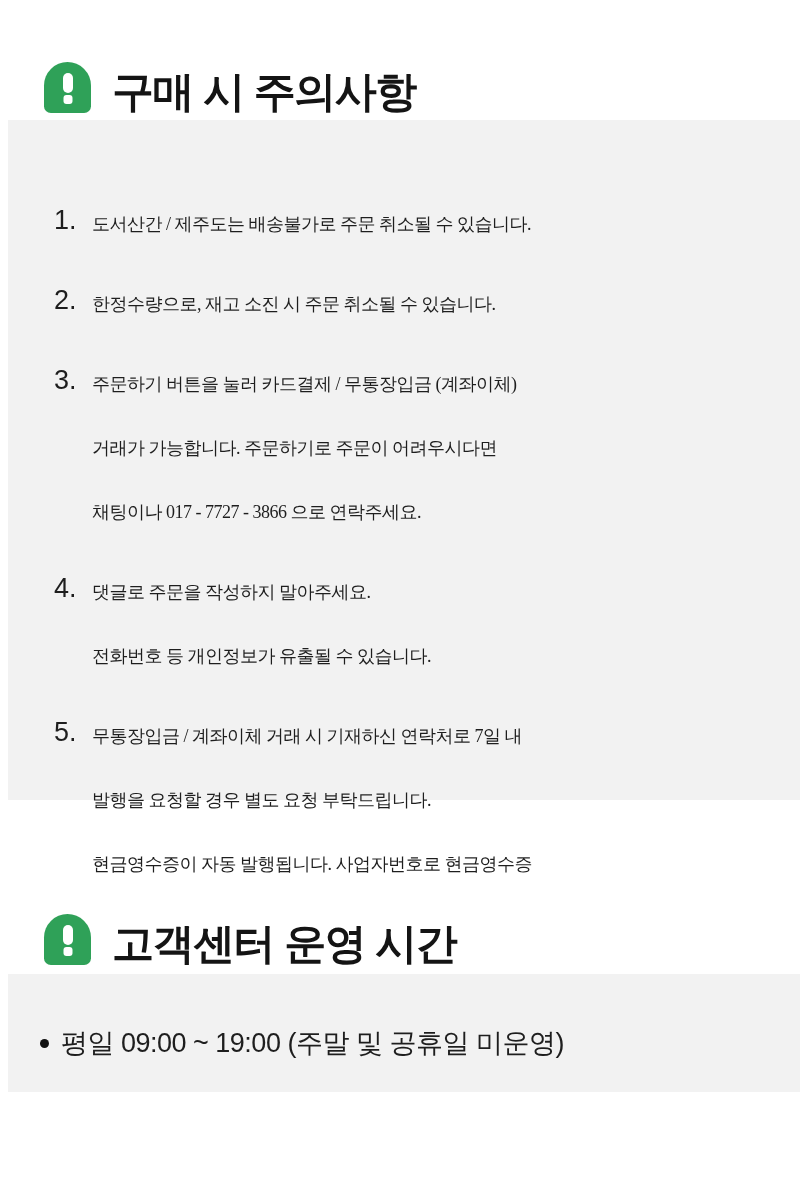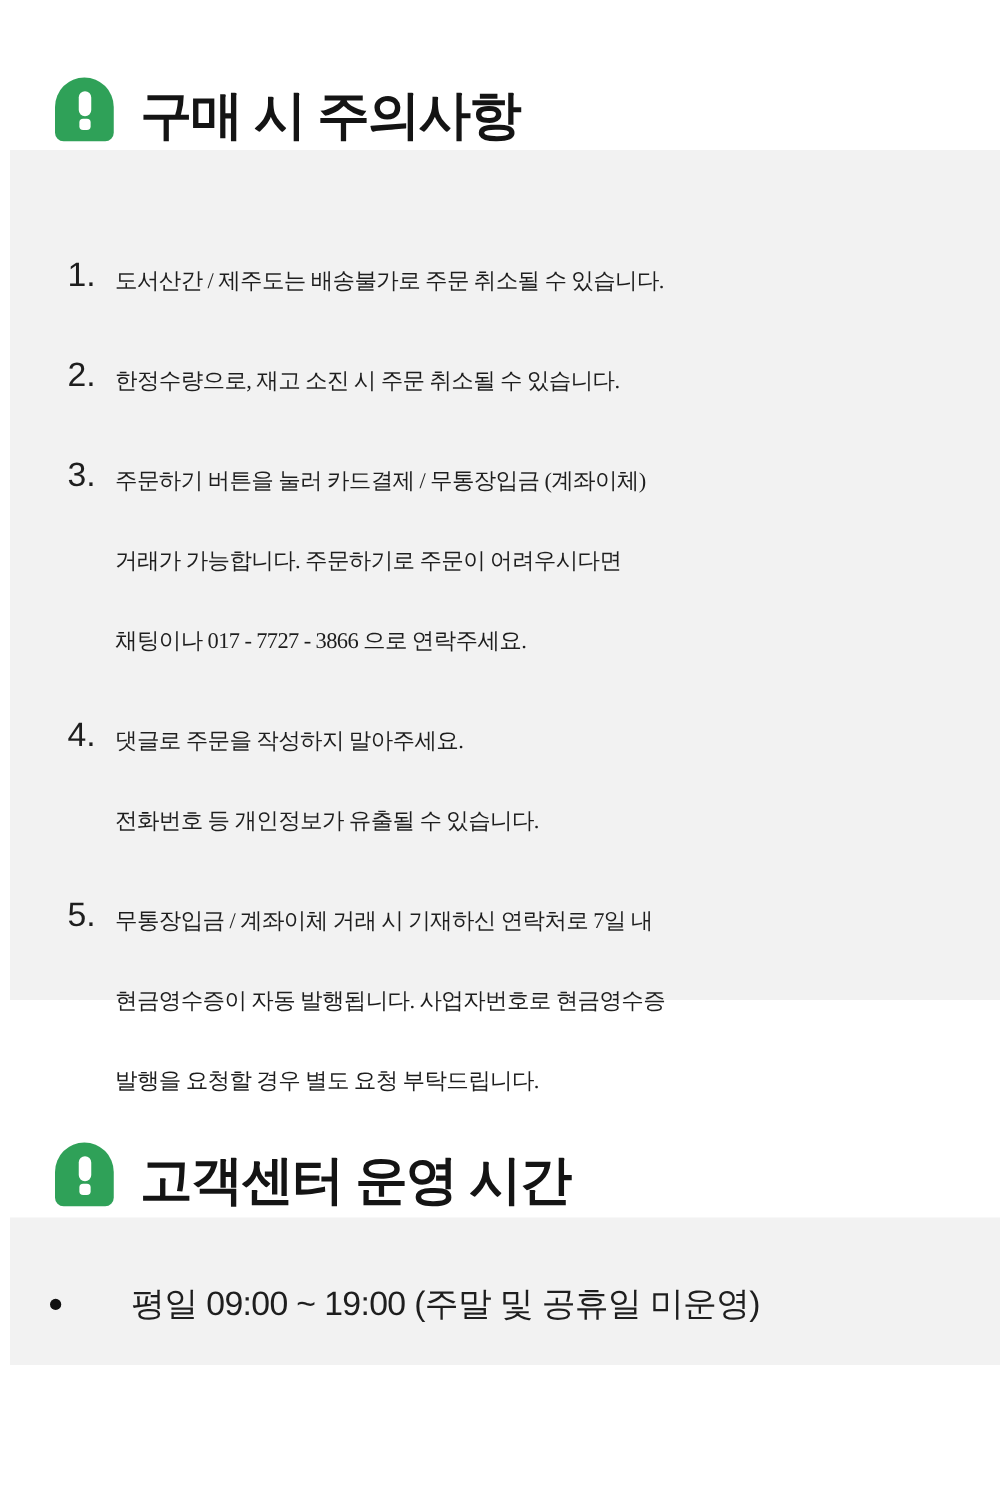--- a/index.html
+++ b/index.html
@@ -84,21 +84,21 @@
   .item-line {
     font-size: 18px;
     line-height: 56px;
     color: #1e1e1e;
     letter-spacing: -0.5px;
     white-space: nowrap;
     font-family: Liberation Serif, serif;
   }
 
   
-  .bullet-row { display: flex; align-items: center; gap: 44px; }
+  .bullet-row { display: flex; align-items: center; }
   .bullet-dot {
     width: 9px;
     height: 9px;
     border-radius: 50%;
     background: #111111;
     margin-right: 8px;
     flex: 0 0 auto;
   }
   .bullet-text {
     font-size: 27px;
@@ -150,22 +150,22 @@
       <div class="item-lines">
         <div class="item-line">댓글로 주문을 작성하지 말아주세요.</div>
         <div class="item-line">전화번호 등 개인정보가 유출될 수 있습니다.</div>
       </div>
     </li>
 
     <li class="notice-item">
       <span class="item-num">5.</span>
       <div class="item-lines">
         <div class="item-line">무통장입금 / 계좌이체 거래 시 기재하신 연락처로 7일 내</div>
+        <div class="item-line">발행을 요청할 경우 별도 요청 부탁드립니다.</div>
         <div class="item-line">현금영수증이 자동 발행됩니다. 사업자번호로 현금영수증</div>
-        <div class="item-line">발행을 요청할 경우 별도 요청 부탁드립니다.</div>
       </div>
     </li>
 
   </ul>
 </div>
 
 <div class="section-header header-2">
   <div class="alert-badge">
     <div class="bar"></div>
     <div class="dot"></div>

